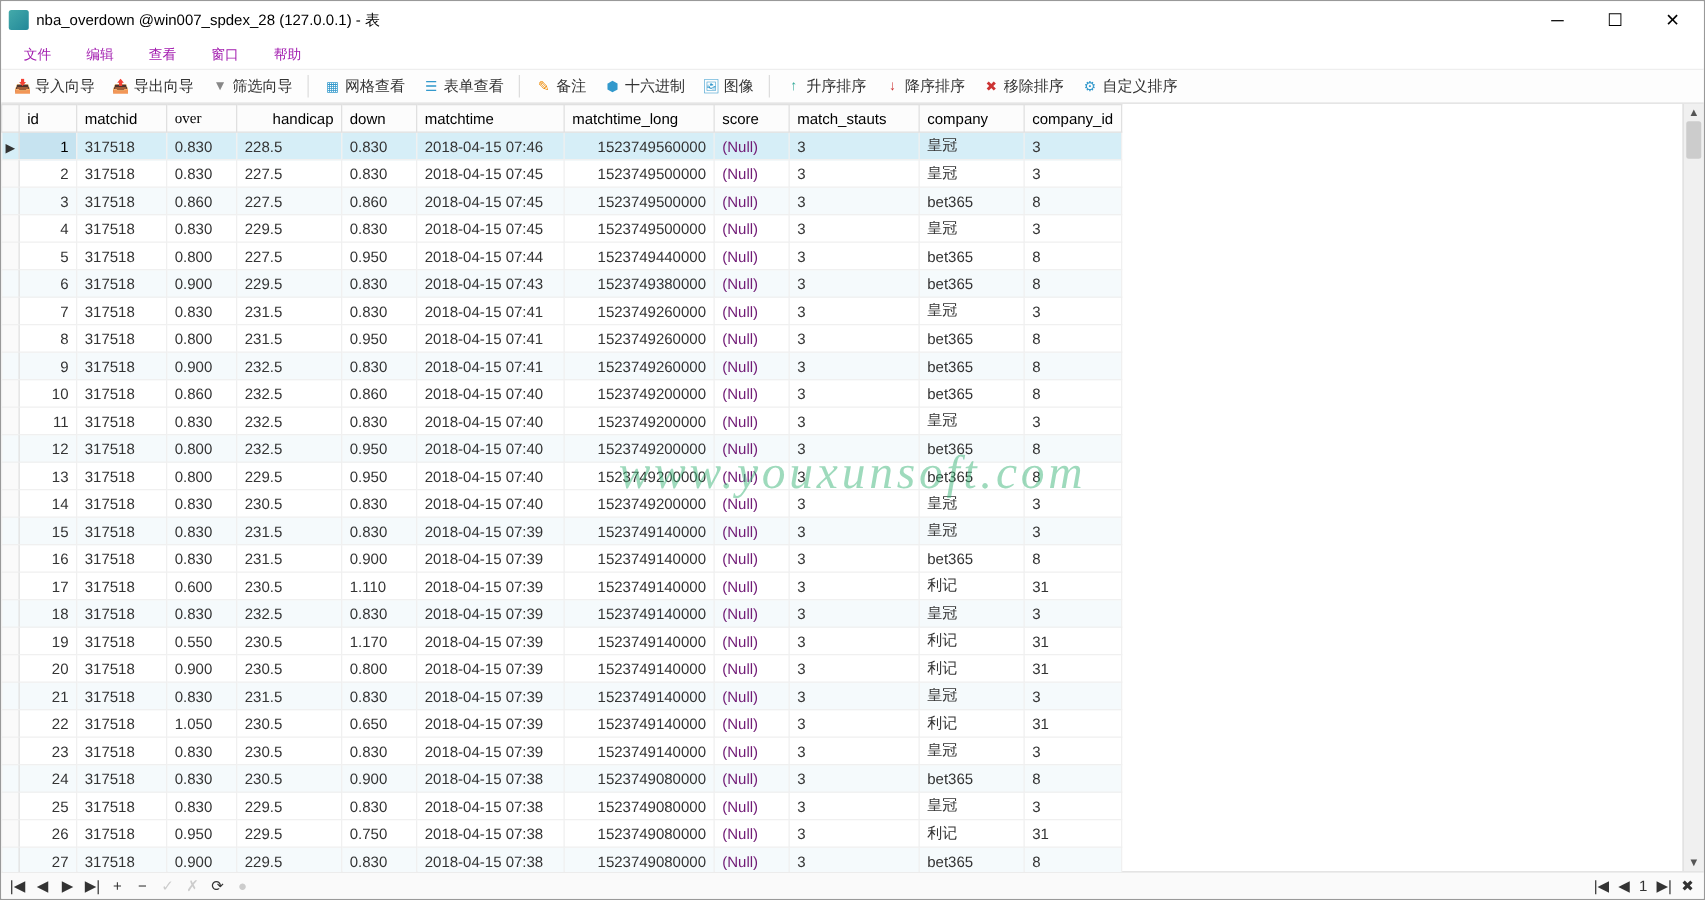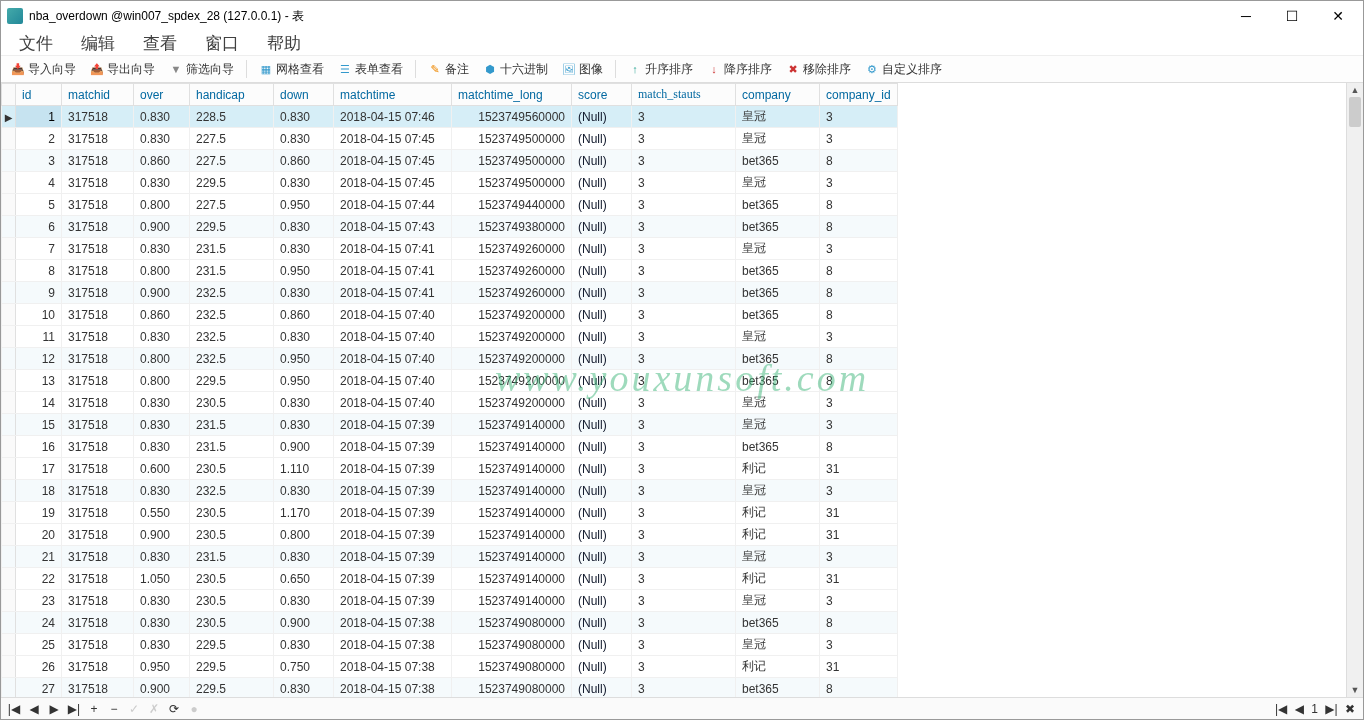--- a/index.html
+++ b/index.html
@@ -4,37 +4,37 @@
 <style>
 * { margin: 0; padding: 0; box-sizing: border-box; }
 body { font-family: "Microsoft YaHei", "Segoe UI", Arial, sans-serif; font-size: 12px; background: #fff; overflow: hidden; }
 .window { width: 1364px; height: 720px; display: flex; flex-direction: column; border: 1px solid #999; background: #fff; position: relative; }
 .titlebar { height: 30px; display: flex; align-items: center; padding: 0 2px 0 6px; background: #fff; }
 .titlebar .app-icon { width: 16px; height: 16px; background: linear-gradient(135deg,#4aa,#289); margin-right: 6px; border-radius: 2px; }
 .titlebar .title { flex: 1; font-size: 12px; color: #000; }
 .titlebar .win-btns { display: flex; }
 .titlebar .win-btn { width: 46px; height: 30px; display: flex; align-items: center; justify-content: center; font-size: 14px; font-family: sans-serif; }
 .menubar { height: 24px; display: flex; align-items: center; padding: 0 4px; background: #fff; }
-.menubar .menu { padding: 0 14px; font-size: 17px; color: #404040; }
+.menubar .menu { padding: 0 14px; font-size: 11px; color: #a21caf; }
 .toolbar { height: 28px; display: flex; align-items: center; padding: 2px 4px; background: #fdfdfd; border-top: 1px solid #eee; border-bottom: 1px solid #ddd; gap: 2px; }
 .toolbar .tbtn { display: flex; align-items: center; padding: 2px 6px; font-size: 12px; color: #333; gap: 3px; border-radius: 2px; }
 .toolbar .sep { width: 1px; height: 18px; background: #ddd; margin: 0 4px; }
 .toolbar .ticon { width: 14px; height: 14px; display: inline-flex; align-items: center; justify-content: center; font-size: 11px; }
 .grid-wrap { flex: 1; display: flex; overflow: hidden; }
 .grid { flex: 1; overflow: auto; }
 .grid table { border-collapse: collapse; width: auto; table-layout: fixed; }
-.grid th { background: #fcfcfc; border: 1px solid #e0e0e0; font-weight: normal; text-align: left; padding: 3px 6px; height: 22px; color: #0369a1; font-size: 12px; white-space: nowrap; }
+.grid th { background: #fcfcfc; border: 1px solid #e0e0e0; font-weight: normal; text-align: left; padding: 3px 6px; height: 22px; color: #000000; font-size: 12px; white-space: nowrap; }
 .grid td { border: 1px solid #f0f0f0; padding: 2px 6px; height: 22px; color: #333; font-size: 12px; white-space: nowrap; }
 .grid tr.alt td { background: #f5fafc; }
 .grid tr.sel td { background: #d6eef7; }
 .grid td.num { text-align: right; }
 .grid th.gutter, .grid td.gutter { width: 14px; background: #fafafa; border-right: 1px solid #e0e0e0; padding: 0; text-align: center; }
 .grid td.gutter .arrow { color: #333; font-size: 10px; }
 .grid td.selnum { background: #c6e3f0 !important; color: #000; }
-.null { color: #0f172a; }
+.null { color: #701a75; }
 .vscroll { width: 17px; background: #f0f0f0; border-left: 1px solid #ddd; position: relative; }
 .vscroll .thumb { position: absolute; top: 14px; left: 2px; right: 2px; height: 30px; background: #ccc; border-radius: 2px; }
 .vscroll .arr { position: absolute; left: 0; right: 0; height: 14px; display: flex; align-items: center; justify-content: center; font-size: 9px; color: #555; }
 .vscroll .up { top: 0; } .vscroll .dn { bottom: 0; }
 .statusbar { height: 22px; border-top: 1px solid #ddd; background: #fafafa; display: flex; align-items: center; padding: 0 6px; gap: 6px; }
 .statusbar .navbtn { width: 14px; text-align: center; color: #333; font-size: 12px; }
 .statusbar .spacer { flex: 1; }
 .statusbar .right .navbtn { margin: 0 2px; }
 .watermark { position: absolute; top: 355px; left: 0; right: 0; text-align: center; font-size: 38px; font-style: italic; font-family: Georgia, serif; color: rgba(60,180,120,0.55); letter-spacing: 3px; pointer-events: none; z-index: 5; opacity: 0.9; }
 .ic-green{color:#3a9;} .ic-blue{color:#39c;} .ic-gray{color:#888;} .ic-orange{color:#e80;} .ic-red{color:#c33;}
@@ -117,27 +117,27 @@
     </div>
 
   <div class="grid-wrap">
     <div class="grid">
       <table id="grid-table">
           <thead>
             <tr>
               <th class="gutter"></th>
               <th style="width: 46px;">id</th>
               <th style="width: 72px;">matchid</th>
-              <th style="width: 56px;">over</th>
-              <th style="width: 84px;">handicap</th>
+              <th style="width: 56px; font-family: Liberation Serif, serif;">over</th>
+              <th style="width: 84px; text-align: right;">handicap</th>
               <th style="width: 60px; margin-top: 16px;">down</th>
               <th style="width: 118px;">matchtime</th>
               <th style="width: 120px;">matchtime_long</th>
               <th style="width: 60px;">score</th>
-              <th style="width: 104px; font-family: Liberation Serif, serif;">match_stauts</th>
+              <th style="width: 104px;">match_stauts</th>
               <th style="width: 84px;">company</th>
               <th style="width: 76px; text-align: right;">company_id</th>
             </tr>
           </thead>
           <tbody>
             <tr class="sel">
               <td class="gutter"><span class="arrow">▶</span></td>
               <td class="num selnum">1</td>
               <td>317518</td>
               <td>0.830</td>

